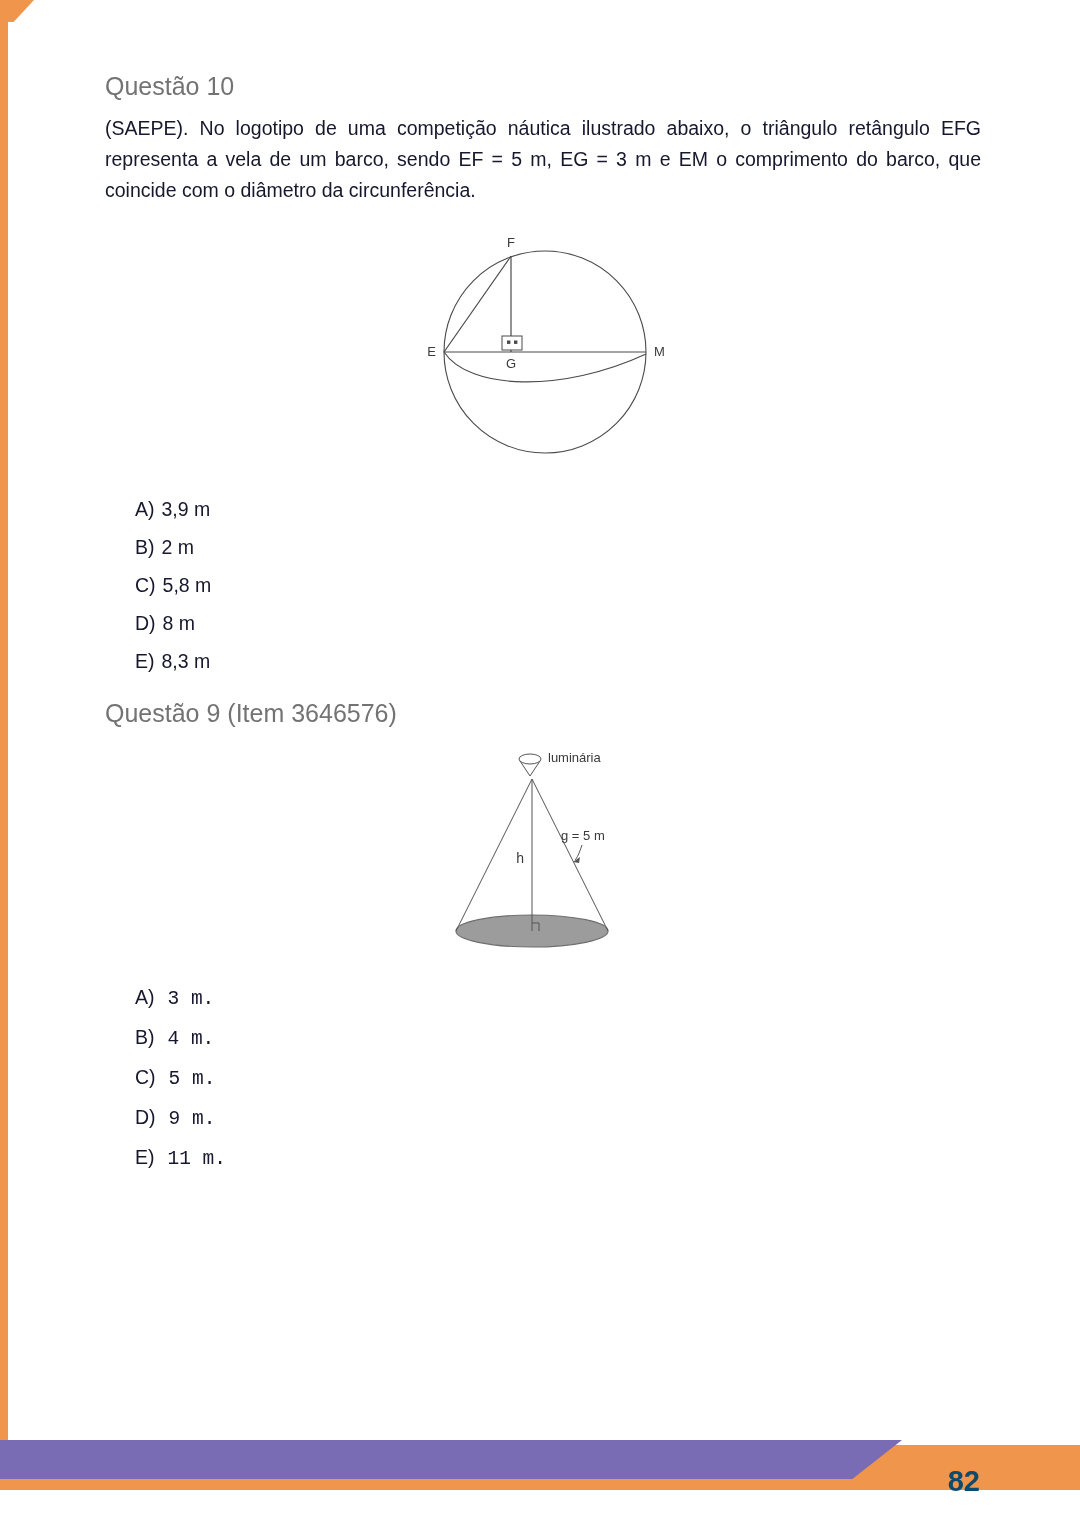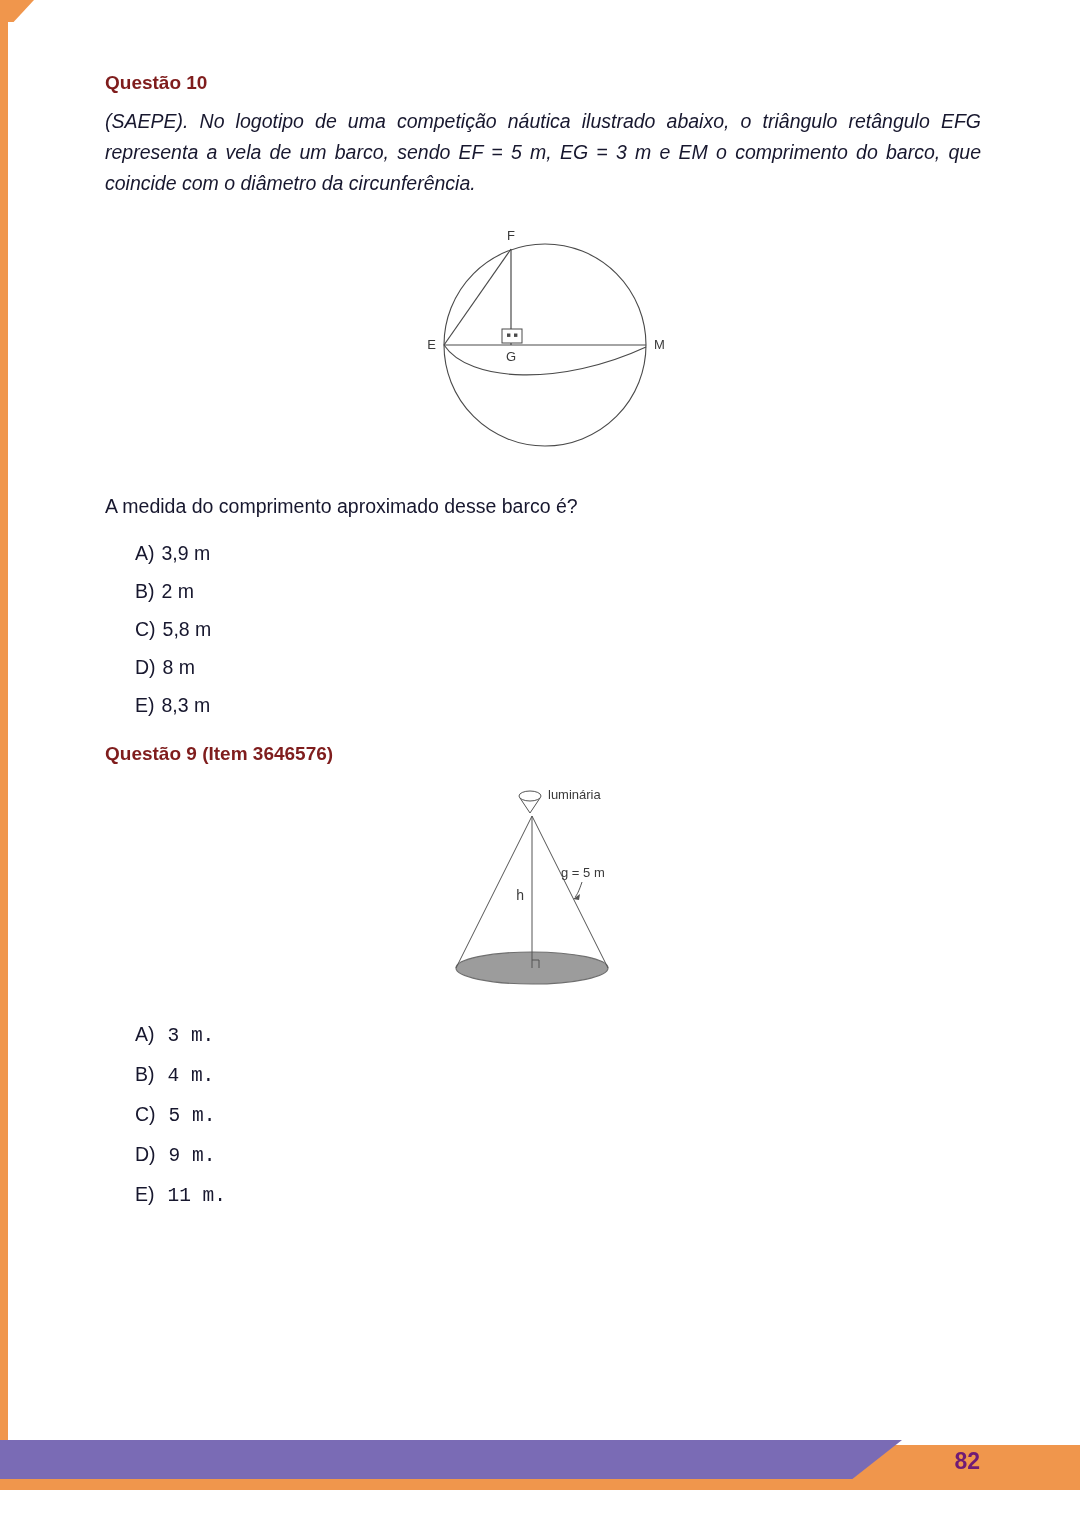--- a/index.html
+++ b/index.html
@@ -7,40 +7,40 @@
   body {
     width:1080px; height:1527px; position:relative; overflow:hidden;
     font-family:"Liberation Sans", sans-serif; color:#17172e;
   }
   .left-stripe { position:absolute; left:0; top:0; width:8px; height:1442px; background:#F0964C; }
   .corner-accent { position:absolute; left:0; top:0; width:34px; height:22px; background:#F0964C;
     clip-path:polygon(0 0,100% 0,40% 100%,0 100%); }
 
   .content { position:absolute; left:105px; top:72px; width:876px; }
 
-  .q-title { font-size:19px; font-weight:bold; margin-bottom:12px; color:#7f1d1d; }
-  .body-text { font-size:19.5px; line-height:31px; text-align:justify;font-style:italic; }
+  .q-title { font-size:25px; font-weight:normal; margin-bottom:12px; color:#737373; }
+  .body-text { font-size:19.5px; line-height:31px; text-align:justify; }
   .question-text { font-size:19.5px; line-height:31px; text-align:justify; }
 
   .figure { display:flex; justify-content:center; }
   .figure-1 { margin:24px 0 32px 0; }
   .figure-2 { margin:20px 0 20px 0;align-items:center; }
 
   .options { margin:20px 0 0 30px; }
   .opt { display:flex; align-items:baseline; font-size:19.5px; line-height:23px; margin-bottom:15px; }
   .q10-opts .opt-text { margin-left:7px; }
   .q11-opts .opt-text { margin-left:13px;font-family:Liberation Mono, monospace; }
 
   .section-q11 { margin-top:26px; }
 
   .math-m { font-family:"Liberation Serif", serif; font-style:italic; font-weight:bold; }
   sup.math-sup { font-family:"Liberation Serif", serif; font-weight:bold; font-size:13px; line-height:0; vertical-align:super; }
 
   .footer-orange { position:absolute; left:0; top:1445px; width:1080px; height:45px; background:#F0964C; }
-  .page-number { position:absolute; right:100px; top:3px; color:#701a75; font-size:23px; font-weight:bold; }
+  .page-number { position:absolute; right:100px; top:20px; color:#0c4a6e; font-size:29px; font-weight:bold; }
   .footer-purple { position:absolute; left:0; top:1440px; width:902px; height:39px; background:#7A6BB5;
     clip-path:polygon(0 0,100% 0,94.5% 100%,0 100%); }
 
   svg text { font-family:"Liberation Sans", sans-serif; fill:#3a3a3a; }
 </style>
 </head>
 <body>
 
 <div class="left-stripe"></div>
 <div class="corner-accent"></div>
@@ -68,21 +68,20 @@
         <rect x="100" y="110.5" width="3.4" height="3.4" fill="#4a4a4a"></rect>
         <rect x="107" y="110.5" width="3.4" height="3.4" fill="#4a4a4a"></rect>
 
         <text x="104" y="17" font-size="13" text-anchor="middle">F</text>
         <text x="29" y="126" font-size="13" text-anchor="end">E</text>
         <text x="247" y="126" font-size="13" text-anchor="start">M</text>
         <text x="104" y="138" font-size="13" text-anchor="middle">G</text>
       </svg>
     </div>
 
-    <p class="question-text">A medida do comprimento aproximado desse barco é?</p>
 
     <div class="options q10-opts">
       <div class="opt">
         <span class="opt-label">A)</span>
         <span class="opt-text">3,9 m</span>
       </div>
       <div class="opt">
         <span class="opt-label">B)</span>
         <span class="opt-text">2 m</span>
       </div>

